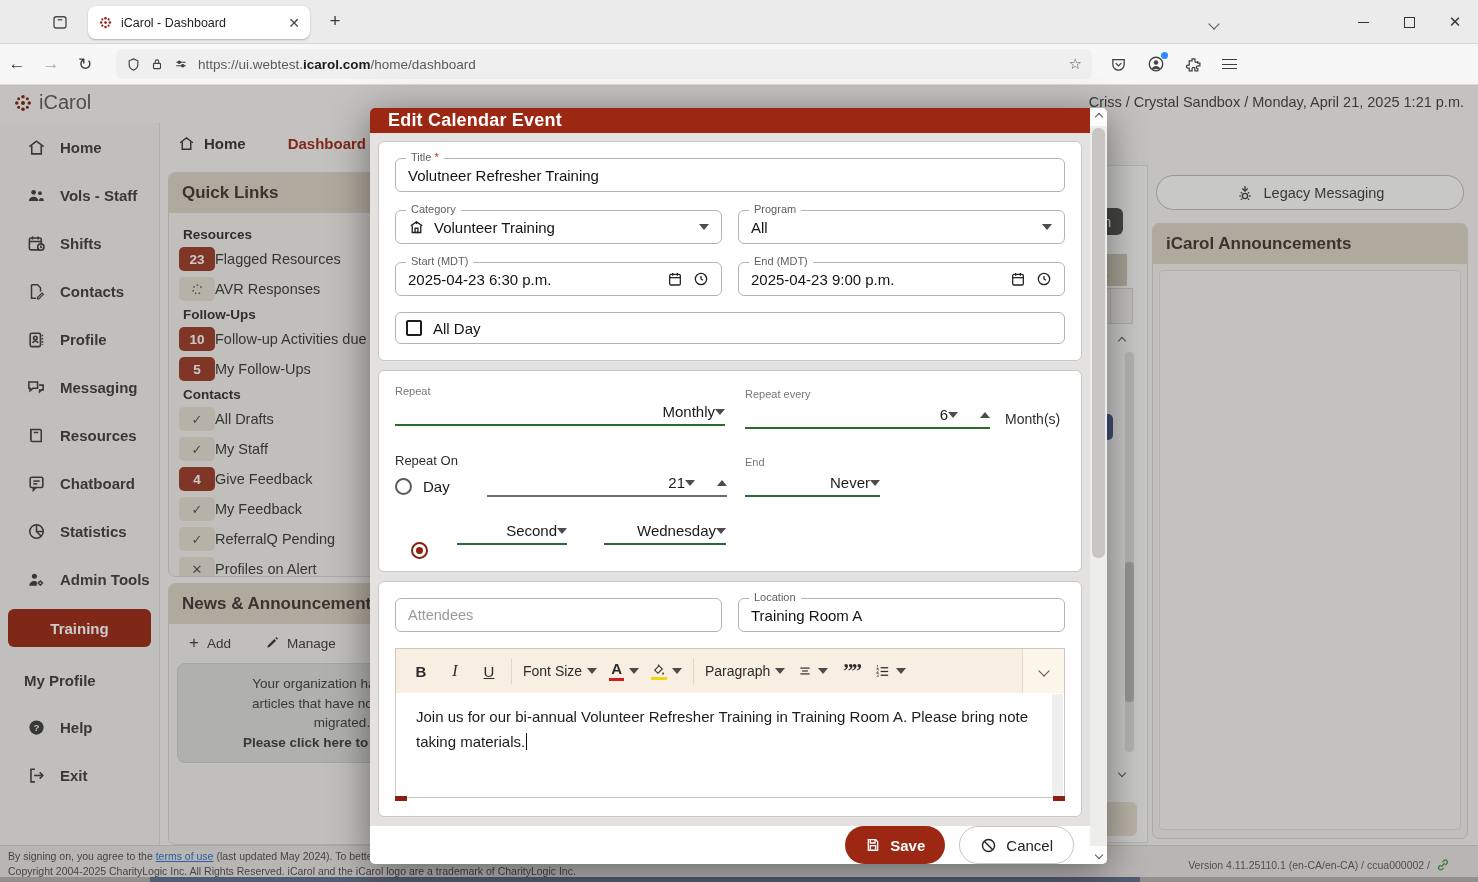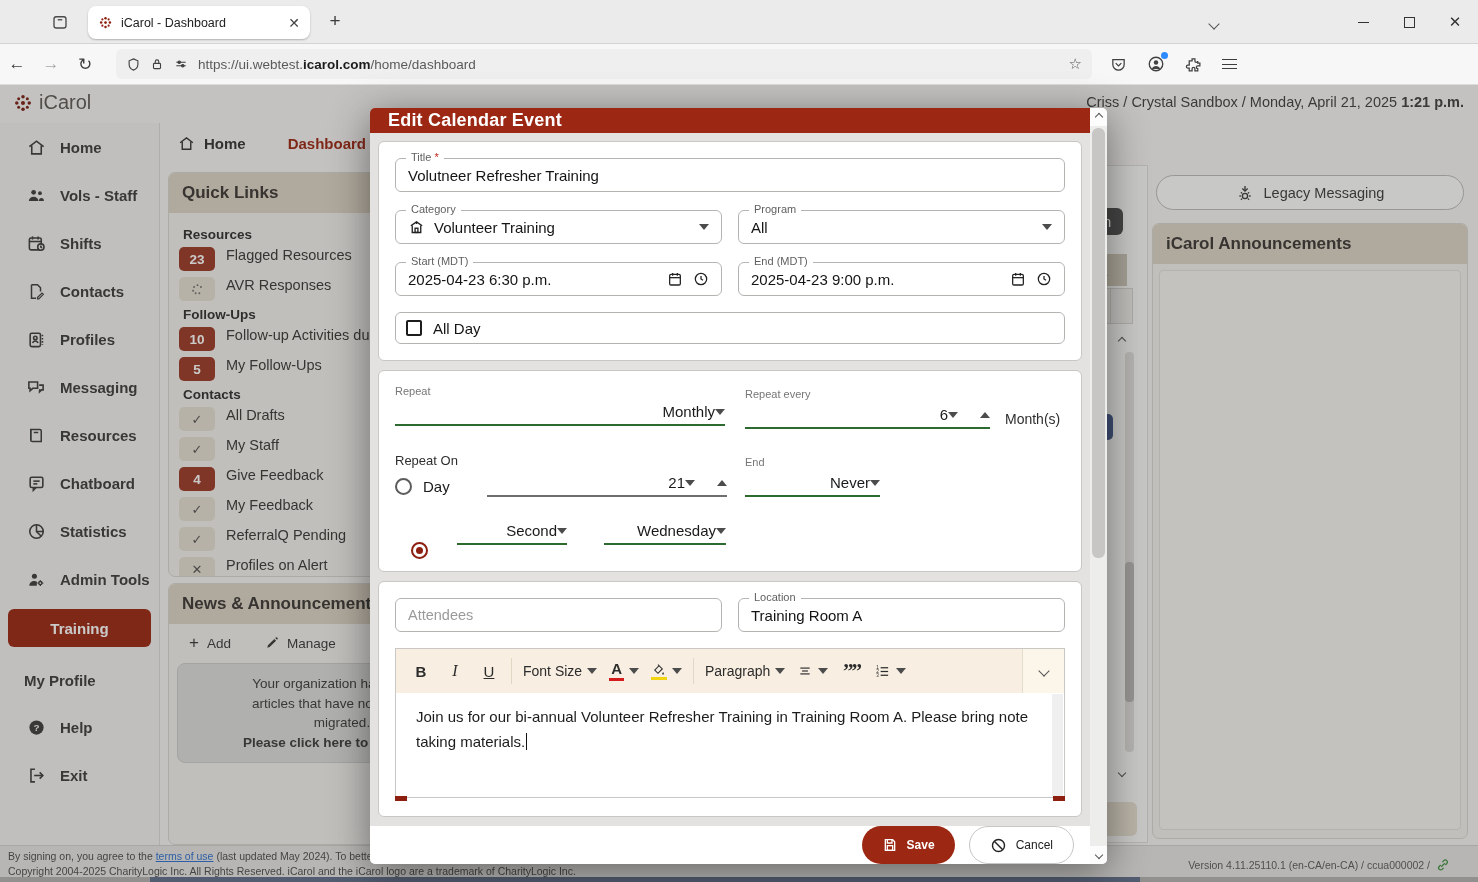--- a/index.html
+++ b/index.html
@@ -34,38 +34,38 @@
   .blue-dot { position:absolute; right:-3px; top:-3px; width:7px; height:7px; border-radius:50%; background:#2e8aff; }
   .hamburger { display:flex; flex-direction:column; gap:3.5px; }
   .hamburger i { display:block; width:15px; border-top:1.7px solid #3d3d3d; }
 
   
   .page { position:absolute; left:0; top:85px; width:1478px; height:797px; background:#f6f5f3; }
   .app-header { position:absolute; left:0; top:0; width:100%; height:38px; background:#f6f5f3; }
   .logo { position:absolute; left:13px; top:6px; display:flex; align-items:center; gap:6px; }
   .logo-text { font-size:20px; color:#5e5a56; }
   .breadcrumb { position:absolute; right:14px; top:9px; font-size:14.5px; color:#3f3f3f; }
-  .breadcrumb b { font-weight:700; }
+  .breadcrumb b { font-weight:400; }
 
   .sidebar { position:absolute; left:0; top:38px; width:160px; height:722px; background:#f3f1ef; border-right:1px solid #dcdad7; }
   .side-item { display:flex; align-items:center; gap:14px; height:48px; padding-left:26px; color:#3c3c3c; font-size:15px; font-weight:600; }
   .side-item .ic { width:20px; display:flex; justify-content:center; color:#3c3c3c; }
   .training-btn { margin:6px 8px 10px 8px; height:38px; background:#9c2713; border-radius:6px; color:#fff; font-weight:700; font-size:15px; display:flex; align-items:center; justify-content:center; }
   .side-plain { padding-left:24px; height:46px; display:flex; align-items:center; font-size:15px; font-weight:600; color:#3c3c3c; }
 
   .content-tabs { position:absolute; left:178px; top:50px; display:flex; gap:42px; align-items:center; }
   .ct-home { display:flex; gap:9px; align-items:center; font-size:15px; color:#333; font-weight:600; }
   .ct-dash { font-size:15px; color:#9c2713; font-weight:700; }
 
   .panel { position:absolute; background:#f3f1ee; border:1px solid #d9d6d1; border-radius:7px; overflow:hidden; }
   .panel-head { background:#ddd3c4; padding:10px 13px; font-size:17px; font-weight:700; color:#3b3734; white-space:nowrap; }
   .ql { left:168px; top:87px; width:224px; height:405px; }
   .ql-body { padding:8px 10px; }
   .ql-sec-title { font-size:13.5px; font-weight:700; color:#2f2f2f; margin:6px 0 5px 4px; }
-  .ql-row { display:flex; gap:11px; margin-bottom:6px; white-space:nowrap; }
+  .ql-row { display:flex; align-items:center; margin-bottom:6px; white-space:nowrap; }
   .ql-badge { width:36px; height:24px; border-radius:5px; background:#9c3a27; color:#fff; font-size:13.5px; font-weight:700; display:flex; align-items:center; justify-content:center; }
   .ql-tile { width:36px; height:24px; border-radius:5px; background:#e6dfd2; color:#555; font-size:13px; display:flex; align-items:center; justify-content:center; }
   .ql-label { font-size:14.5px; color:#383838; }
 
   .news { left:168px; top:498px; width:224px; height:262px; }
   .news .panel-head { overflow:hidden; }
   .news-actions { display:flex; gap:34px; padding:9px 0 6px 20px; }
   .news-action { display:flex; align-items:center; gap:8px; font-size:13.5px; color:#3a3a3a; }
   .news-notice { margin:4px 8px; width:330px; background:#dcdcdc; border:1px solid #cccccc; border-radius:8px; padding:10px 8px; text-align:center; font-size:13.5px; color:#3c3c3c; line-height:1.45; }
   .news-notice .bold { font-weight:700; }
@@ -145,21 +145,21 @@
   .bucket-bar { width:16px; height:3px; background:#f2d411; margin-top:1px; }
   .quote-glyph { font-family:"Liberation Serif", serif; font-weight:800; font-size:21px; letter-spacing:-2px; color:#2c2c2c; }
   .ed-right { margin-left:auto; width:42px; height:44px; border-left:1px solid #e4dccb; background:#fbf5ea; display:flex; align-items:center; justify-content:center; }
   .ed-content { position:relative; height:104px; padding:12px 20px; font-size:15px; color:#1c1c1c; line-height:1.65; }
   .ed-caret { border-left:1.5px solid #111; margin-left:1px; }
   .ed-scroll { position:absolute; right:1px; top:1px; bottom:1px; width:11px; background:#efefef; }
   .ed-red-l { position:absolute; left:-1px; bottom:-4px; width:12px; height:5px; background:#8d1f10; }
   .ed-red-r { position:absolute; right:-1px; bottom:-4px; width:12px; height:5px; background:#8d1f10; }
 
   .modal-footer { height:58px; background:#fff; display:flex; align-items:center; justify-content:flex-end; gap:14px; padding-right:16px; border-radius:0 0 0 5px; }
-  .btn { height:38px; border-radius:19px; display:flex; align-items:center; gap:9px; padding:0 20px; font-size:12px; }
+  .btn { height:38px; border-radius:19px; display:flex; align-items:center; gap:9px; padding:0 20px; font-size:15px; }
   .btn-save { background:#9c2713; color:#fff; font-weight:600; }
   .btn-cancel { background:#fff; color:#222; border:1px solid #c6c6c6; }
 
   .modal-scrollbar { width:17px; background:#ededec; border-radius:0 5px 5px 0; position:relative; }
   .msb-btn { position:absolute; left:0; width:17px; height:18px; background:#fcfcfc; display:flex; align-items:center; justify-content:center; }
   .msb-btn.top { top:0; border-radius:0 5px 0 0; }
   .msb-btn.bottom { bottom:0; border-radius:0 0 5px 0; }
   .msb-thumb { position:absolute; left:2px; top:20px; width:13px; height:430px; background:#c7c6c4; border-radius:6px; }
   .chev.sm { width:6px; height:6px; border-width:1.6px; }
 
@@ -330,21 +330,21 @@
       </div>
       <div class="side-item">
         <span class="ic">
             <svg width="19" height="19" viewBox="0 0 24 24" fill="none" stroke="currentColor" stroke-width="2">
               <rect x="4" y="4" width="13" height="17" rx="2"></rect>
               <circle cx="10.5" cy="10" r="2.2"></circle>
               <path d="M7 16.5c.6-1.8 2-2.6 3.5-2.6s2.9.8 3.5 2.6"></path>
               <line x1="19.5" y1="6" x2="19.5" y2="19" stroke-dasharray="2 2"></line>
             </svg>
           </span>
-        <span>Profiles</span>
+        <span>Profile</span>
       </div>
       <div class="side-item">
         <span class="ic">
             <svg width="21" height="19" viewBox="0 0 24 24" fill="none" stroke="currentColor" stroke-width="2">
               <path d="M3 5h11v8H8l-3.5 3v-3H3z"></path>
               <path d="M16 9h5v6h-2l-2.5 2.5V15H16"></path>
             </svg>
           </span>
         <span>Messaging</span>
       </div>

